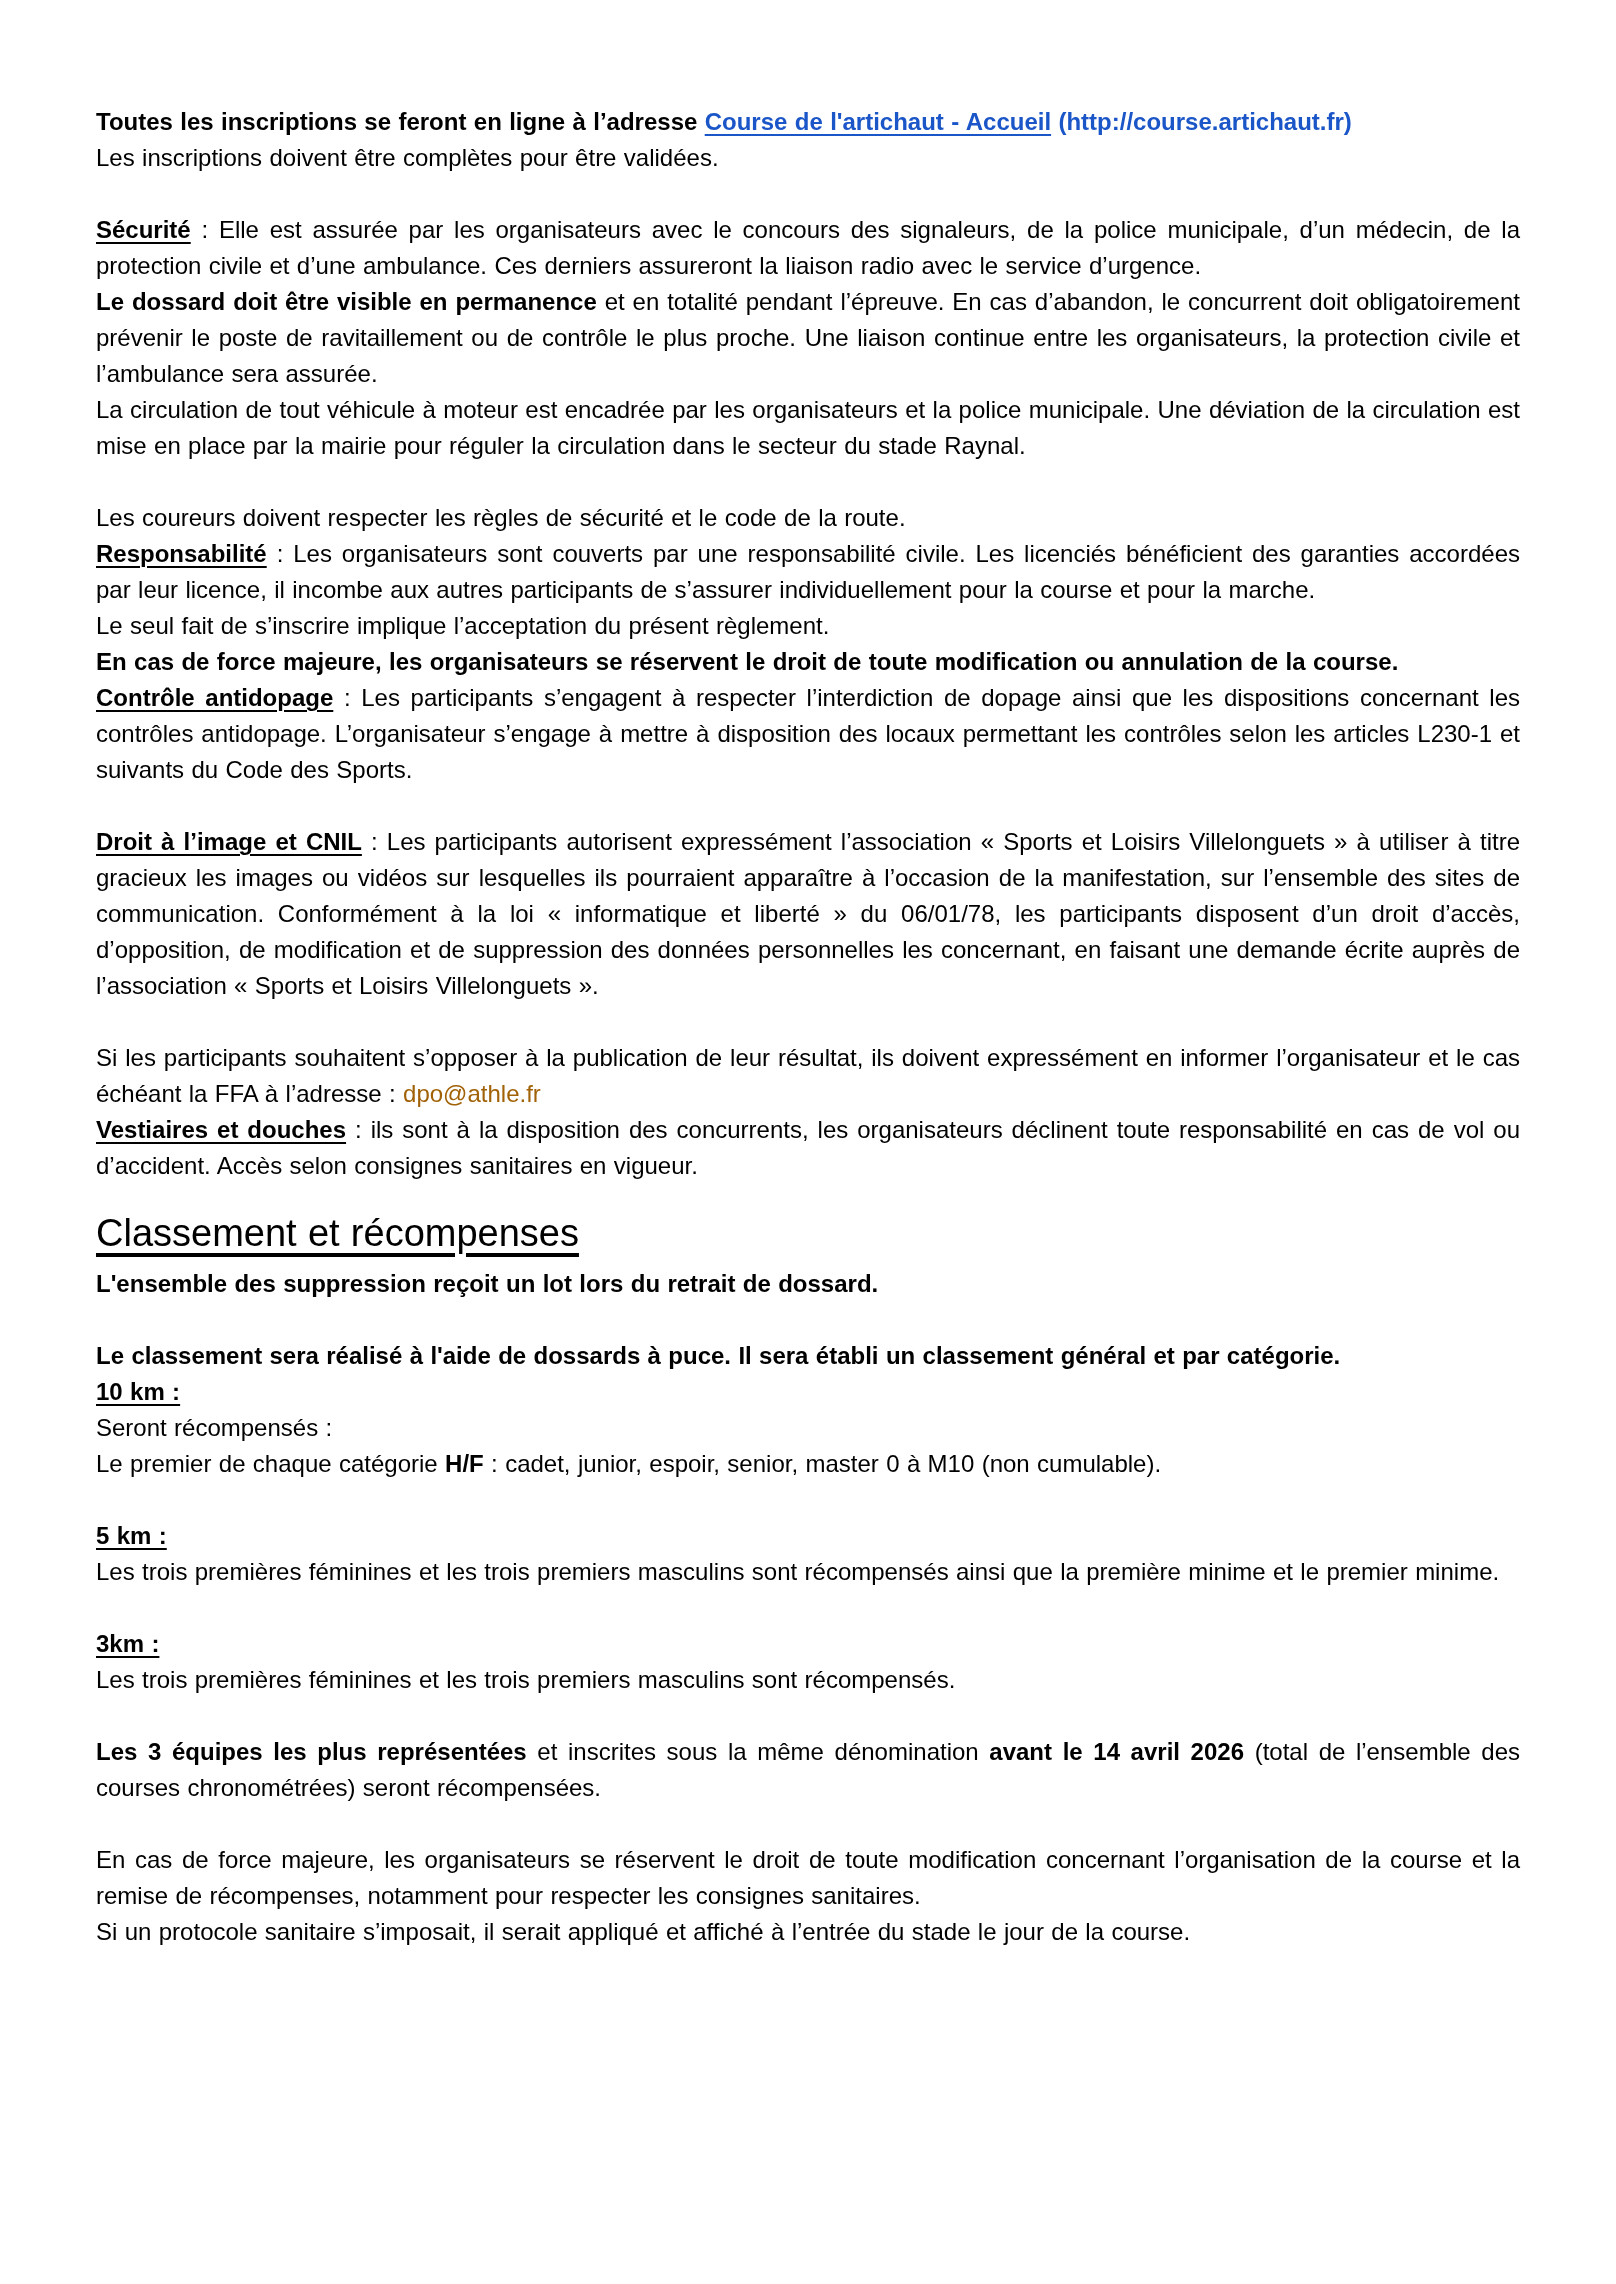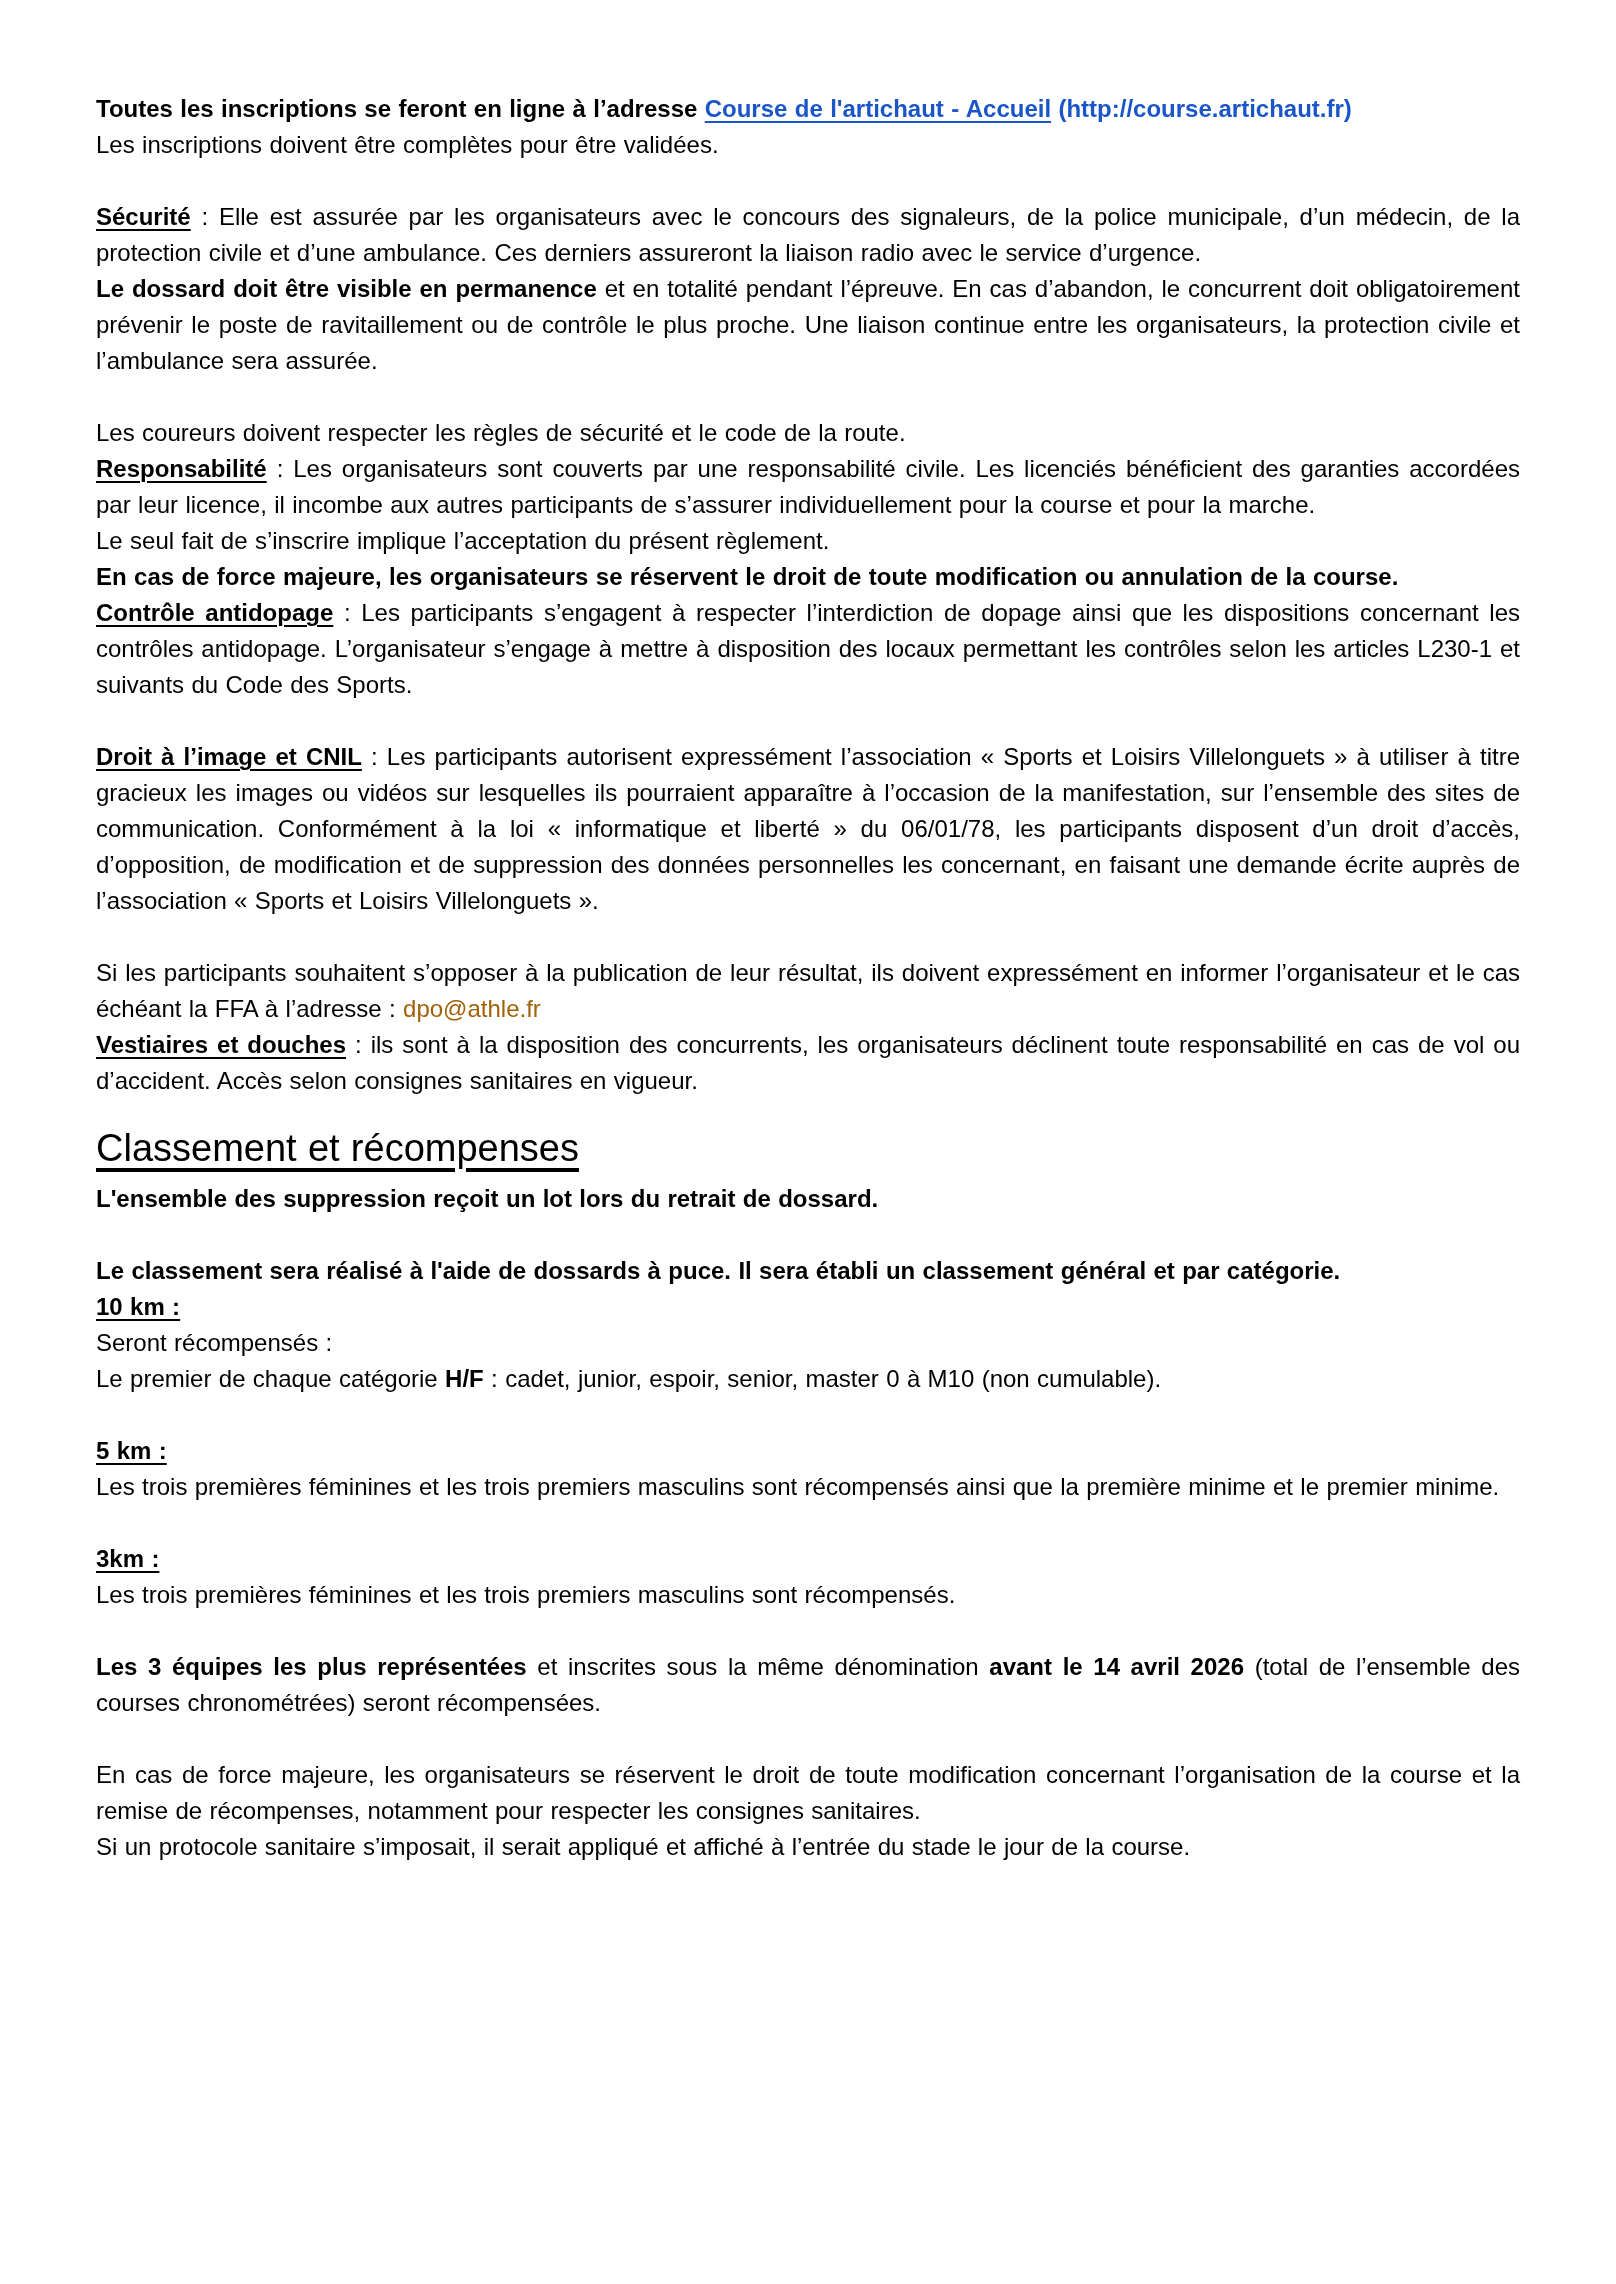--- a/index.html
+++ b/index.html
@@ -6,21 +6,21 @@
   .page{
     position:relative;
     width:1617px;
     height:2284px;
     background:#ffffff;
     overflow:hidden;
   }
   .content{
     position:absolute;
     left:96px;
-    top:91px;
+    top:104px;
     width:1424px;
     font-family:"Liberation Sans", sans-serif;
     font-size:24px;
     line-height:36px;
     color:#000000;
   }
   .p{
     text-align:justify;
     margin:0;
     word-spacing:0.7px;
@@ -51,20 +51,21 @@
 </head>
 <body>
 
 <div class="page">
   <div class="content">
       <div class="p"><span class="b">Toutes les inscriptions se feront en ligne à l’adresse </span><a class="b u link">Course de l'artichaut - Accueil</a><span class="b"> </span><span class="b link">(http://course.artichaut.fr)</span></div>
       <div class="p"><span>Les inscriptions doivent être complètes pour être validées.</span></div>
       <div class="spacer">&nbsp;</div>
       <div class="p"><span class="b u">Sécurité</span><span> : Elle est assurée par les organisateurs avec le concours des signaleurs, de la police municipale, d’un médecin, de la protection civile et d’une ambulance. Ces derniers assureront la liaison radio avec le service d’urgence.</span></div>
       <div class="p"><span class="b">Le dossard doit être visible en permanence</span><span> et en totalité pendant l’épreuve. En cas d’abandon, le concurrent doit obligatoirement prévenir le poste de ravitaillement ou de contrôle le plus proche. Une liaison continue entre les organisateurs, la protection civile et l’ambulance sera assurée.</span></div>
+      <div class="p"><span>La circulation de tout véhicule à moteur est encadrée par les organisateurs et la police municipale. Une déviation de la circulation est mise en place par la mairie pour réguler la circulation dans le secteur du stade Raynal.</span></div>
       <div class="spacer">&nbsp;</div>
       <div class="p"><span>Les coureurs doivent respecter les règles de sécurité et le code de la route.</span></div>
       <div class="p"><span class="b u">Responsabilité</span><span> : Les organisateurs sont couverts par une responsabilité civile. Les licenciés bénéficient des garanties accordées par leur licence, il incombe aux autres participants de s’assurer individuellement pour la course et pour la marche.</span></div>
       <div class="p"><span>Le seul fait de s’inscrire implique l’acceptation du présent règlement.</span></div>
       <div class="p"><span class="b">En cas de force majeure, les organisateurs se réservent le droit de toute modification ou annulation de la course.</span></div>
       <div class="p"><span class="b u">Contrôle antidopage</span><span> : Les participants s’engagent à respecter l’interdiction de dopage ainsi que les dispositions concernant les contrôles antidopage. L’organisateur s’engage à mettre à disposition des locaux permettant les contrôles selon les articles L230-1 et suivants du Code des Sports.</span></div>
       <div class="spacer">&nbsp;</div>
       <div class="p"><span class="b u">Droit à l’image et CNIL</span><span> : Les participants autorisent expressément l’association « Sports et Loisirs Villelonguets » à utiliser à titre gracieux les images ou vidéos sur lesquelles ils pourraient apparaître à l’occasion de la manifestation, sur l’ensemble des sites de communication. Conformément à la loi « informatique et liberté » du 06/01/78, les participants disposent d’un droit d’accès, d’opposition, de modification et de suppression des données personnelles les concernant, en faisant une demande écrite auprès de l’association « Sports et Loisirs Villelonguets ».</span></div>
       <div class="spacer">&nbsp;</div>
       <div class="p"><span>Si les participants souhaitent s’opposer à la publication de leur résultat, ils doivent expressément en informer l’organisateur et le cas échéant la FFA à l’adresse :  </span><a class="email">dpo@athle.fr</a></div>

